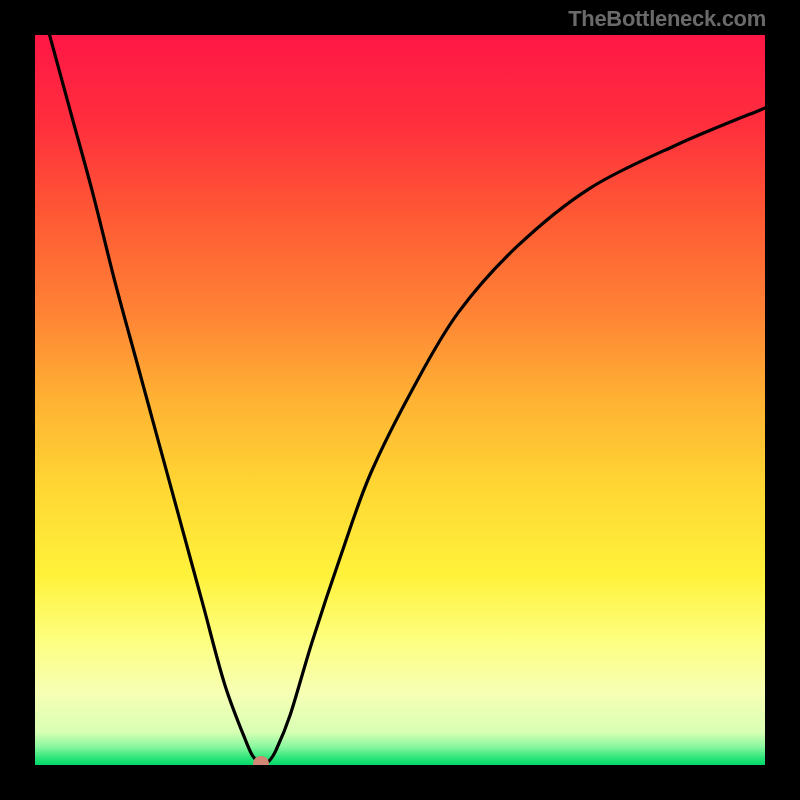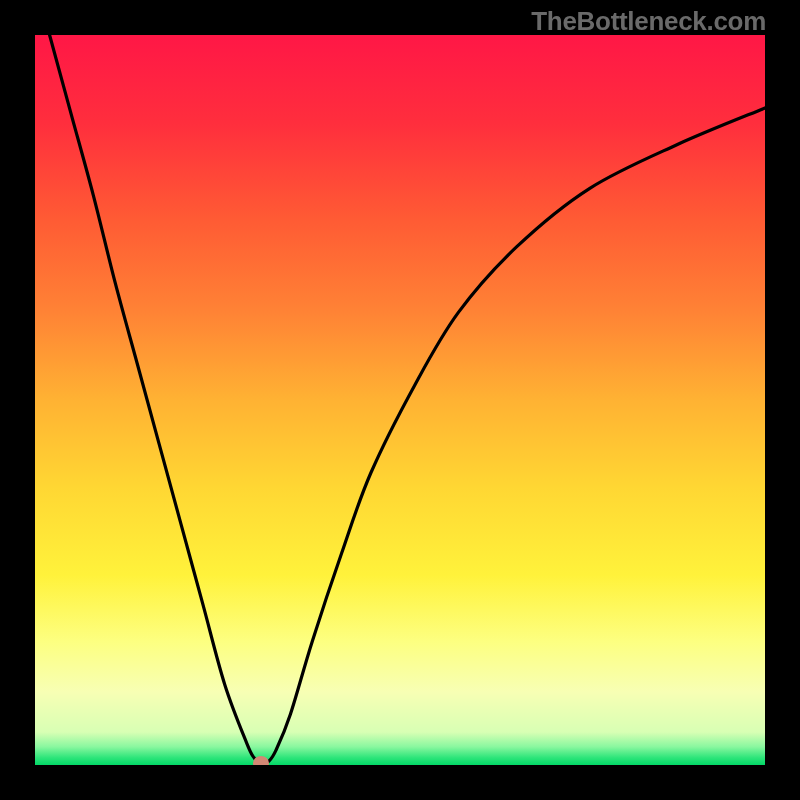--- a/index.html
+++ b/index.html
@@ -30,21 +30,21 @@
     left: 0;
     top: 0;
     width: 100%;
     height: 100%;
   }
   .watermark {
     position: absolute;
     right: 34px;
     top: 6px;
     color: #6a6a6a;
-    font-size: 26px;
+    font-size: 22px;
     font-weight: 600;
     letter-spacing: -0.3px;
   }
   .curve-svg {
     position: absolute;
     left: 0;
     top: 0;
     width: 100%;
     height: 100%;
   }

